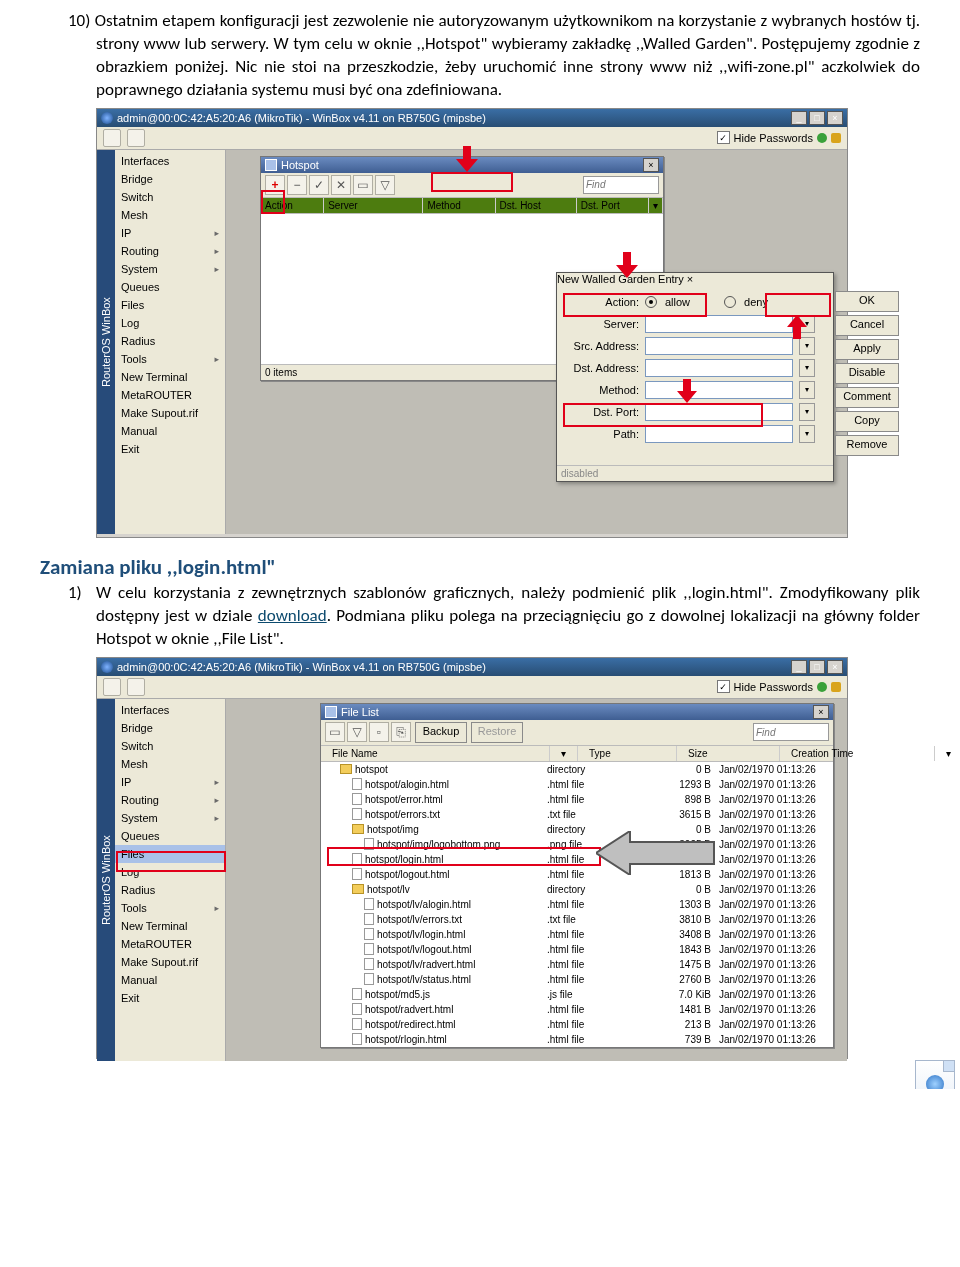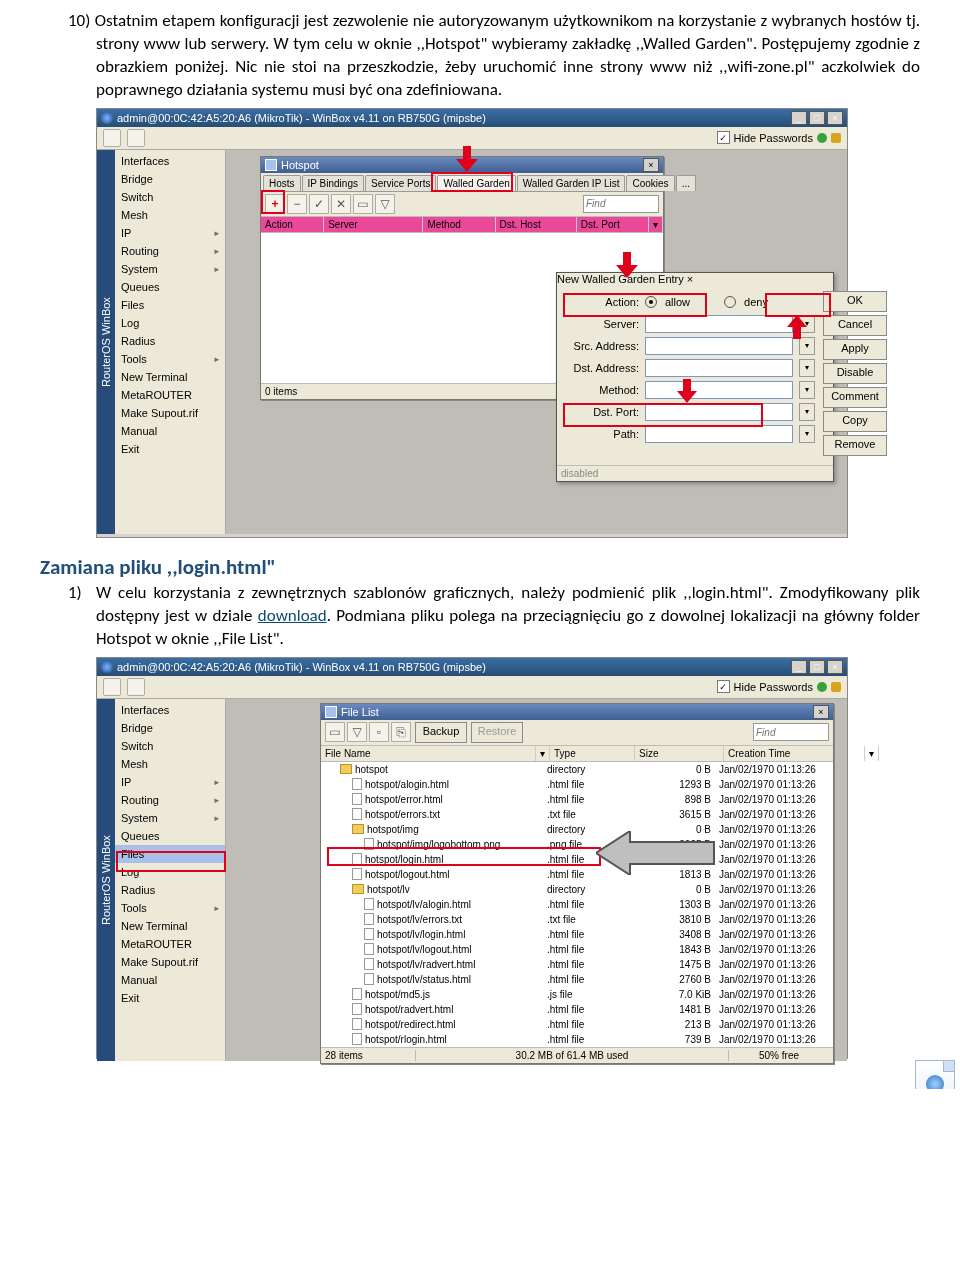--- a/index.html
+++ b/index.html
@@ -36,47 +36,47 @@
 .iwin .ititle .spacer{flex:1}
 .iwin .ititle .close{width:14px;height:12px;background:#d6d3ce;border:1px solid #555;display:flex;align-items:center;justify-content:center;font-size:9px;color:#000}
 .tabs{display:flex;border-bottom:1px solid #999;background:#ece9d8;padding:2px 2px 0 2px;gap:0;flex-wrap:nowrap;font-size:10px}
 .tab{padding:2px 5px;border:1px solid #999;border-bottom:none;background:#e4e1d6;margin-right:1px;border-radius:2px 2px 0 0;white-space:nowrap}
 .tab.active{background:#f6f4ec}
 .toolbar2{display:flex;align-items:center;padding:2px 4px;gap:2px;border-bottom:1px solid #bbb}
 .tbtn{width:18px;height:18px;border:1px solid #b0aea3;background:#f4f2ea;display:flex;align-items:center;justify-content:center;font-size:12px;color:#555}
 .tbtn.plus{color:#d00;font-weight:bold}
 .findbox{margin-left:auto;display:flex;align-items:center;border:1px solid #999;background:#fff;height:16px}
 .findbox input{border:none;width:70px;font-size:10px;padding:0 2px;height:14px;font-style:italic;color:#888}
-.grid-head{display:flex;background:#ec4899;border-bottom:1px solid #bbb;font-size:10px}
+.grid-head{display:flex;background:#4d7c0f;border-bottom:1px solid #bbb;font-size:10px}
 .grid-head .gh{border-right:1px solid #ccc;padding:2px 4px}
 .grid-body{background:#fff;height:150px}
 .status{border-top:1px solid #bbb;font-size:10px;padding:2px 4px;background:#ece9d8;display:flex}
 
 
 .dialog{position:absolute;border:1px solid #555;background:#ece9d8;box-shadow:2px 2px 4px rgba(0,0,0,.3);font-size:11px}
 .dlg-body{padding:6px 6px 6px 8px}
 .dlg-row{display:flex;align-items:center;height:22px;gap:6px}
 .dlg-row .lab{width:74px;text-align:right}
 .dlg-row input[type=text]{flex:1;border:1px solid #7a98bf;height:16px;font-size:11px;padding:0 2px;background:#fff}
 .dlg-row .arrbtn{width:14px;height:16px;border:1px solid #999;background:#ece9d8;display:flex;align-items:center;justify-content:center;font-size:8px}
 .dlg-btn{width:62px;height:19px;border:1px solid #8a8a8a;background:#ece9d8;text-align:center;line-height:17px;margin-bottom:3px;font-size:11px}
-.dlg-cols{display:flex;gap:8px}
+.dlg-cols{display:flex;gap:20px}
 .dlg-left{flex:1}
 .radio{width:10px;height:10px;border:1px solid #555;border-radius:50%;display:inline-flex;align-items:center;justify-content:center;margin-right:2px}
 .radio .dot{width:4px;height:4px;background:#000;border-radius:50%}
 .disabled-lbl{color:#888;border-top:1px solid #bbb;padding:2px 4px;font-size:10px}
 
 
 .redbox{position:absolute;border:2px solid #e1001a;pointer-events:none}
 .redarrow{position:absolute;pointer-events:none}
 
 
 .filetable{background:#fff;font-size:10px}
 .filetable .hdr{display:flex;background:#ece9d8;border-bottom:1px solid #bbb}
-.filetable .hdr .c{border-right:1px solid #ccc;padding:2px 4px}
+.filetable .hdr .c{border-right:1px solid #ccc;padding:2px 11px}
 .filetable .row{display:flex;height:15px;align-items:center}
 .filetable .row:nth-child(odd){background:#fff}
 .filetable .row .c{padding:0 4px;white-space:nowrap;overflow:hidden}
 .c-name{flex:0 0 206px;display:flex;align-items:center;gap:3px}
 .c-type{flex:0 0 76px}
 .c-size{flex:0 0 80px;text-align:right;padding-right:14px}
 .c-time{flex:0 0 132px}
 .fld-ico{width:10px;height:8px;background:#f3cd5b;border:1px solid #b89327}
 .fil-ico{width:8px;height:10px;background:#fff;border:1px solid #999}
 .indent-1{padding-left:12px}
@@ -182,29 +182,20 @@
     </div>
     <div class="wb-main">
 
       <div class="iwin" style="left:34px;top:6px;width:402px">
         <div class="ititle">
           <span class="sq"></span>
           <span>Hotspot</span>
           <span class="spacer"></span>
           <span class="close">×</span>
         </div>
-        <div class="tabs" id="hs-tabs">
-              <div class="tab">Hosts</div>
-              <div class="tab">IP Bindings</div>
-              <div class="tab">Service Ports</div>
-              <div class="tab active">Walled Garden</div>
-              <div class="tab">Walled Garden IP List</div>
-              <div class="tab">Cookies</div>
-              <div class="tab">...</div>
-            </div>
         <div class="toolbar2">
           <span class="tbtn plus">+</span>
           <span class="tbtn">−</span>
           <span class="tbtn">✓</span>
           <span class="tbtn">✕</span>
           <span class="tbtn">▭</span>
           <span class="tbtn">▽</span>
           <span class="findbox">
                 <input placeholder="Find" style="">
               </span>
@@ -629,25 +620,20 @@
                     <span class="fil-ico"></span>
                     <span>hotspot/rlogin.html</span>
                   </div>
                   <div class="c" style="width: 12px;"></div>
                   <div class="c c-type">.html file</div>
                   <div class="c c-size">739 B</div>
                   <div class="c c-time">Jan/02/1970 01:13:26</div>
                 </div>
               </div>
         </div>
-        <div class="status">
-          <span style="width:90px;border-right:1px solid #bbb">28 items</span>
-          <span style="flex:1;text-align:center;border-right:1px solid #bbb">30.2 MB of 61.4 MB used</span>
-          <span style="width:100px;text-align:center">50% free</span>
-        </div>
       </div>
 
       <div class="redbox" style="left:-110px;top:152px;width:106px;height:17px"></div>
       <div class="redbox" style="left:101px;top:148px;width:270px;height:15px"></div>
       <svg class="bigarrow" style="left:370px;top:132px" width="120" height="44">
         <polygon points="0,22 34,0 34,11 118,11 118,33 34,33 34,44" fill="#bfbfbf" stroke="#555" stroke-width="2"></polygon>
       </svg>
     </div>
   </div>
 </div>

